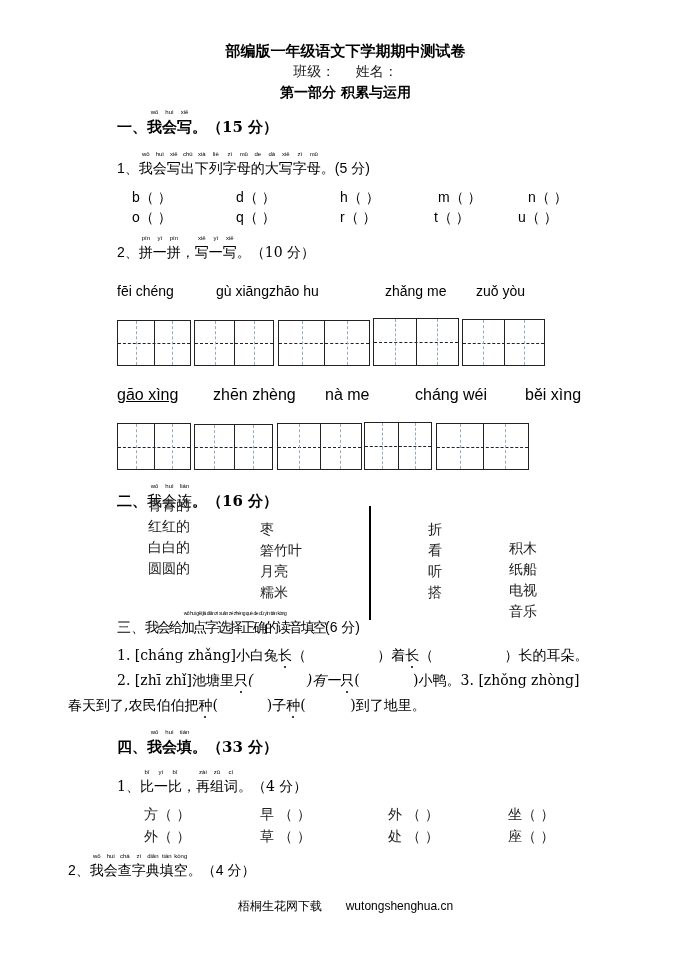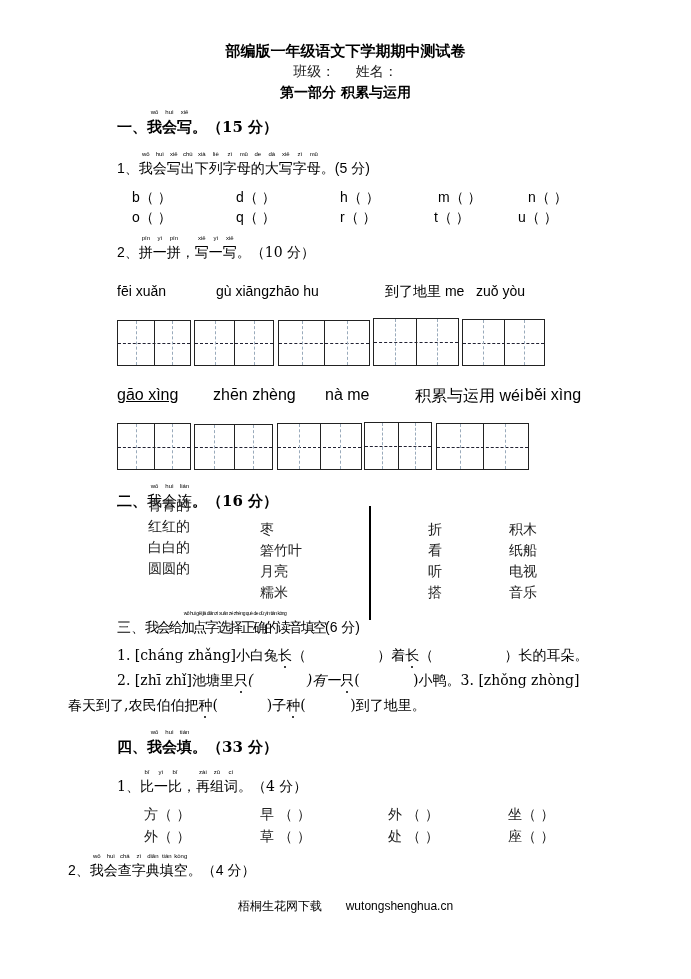--- a/index.html
+++ b/index.html
@@ -60,23 +60,23 @@
   <span style="position:absolute; left:208px;">r（        ）</span>
   <span style="position:absolute; left:302px;">t（        ）</span>
   <span style="position:absolute; left:386px;">u（        ）</span>
 </div>
 
 <div class="abs q" style="left:117px; top:244px;">
   <span class="sans">2、</span><span id="s1q2"><span class="ruby"><span class="py">pīn</span><span>拼</span></span><span class="ruby"><span class="py">yì</span><span>一</span></span><span class="ruby"><span class="py">pīn</span><span>拼</span></span><span class="ruby"><span class="py"></span><span>，</span></span><span class="ruby"><span class="py">xiě</span><span>写</span></span><span class="ruby"><span class="py">yì</span><span>一</span></span><span class="ruby"><span class="py">xiě</span><span>写</span></span></span><span>。（10 分）</span>
 </div>
 
 <div class="abs pinyin-row" style="left:117px; top:283px;">
-  <span style="position:absolute; left:0;">fēi  xuǎn</span>
+  <span style="position:absolute; left:0;">fēi  chéng</span>
   <span style="position:absolute; left:99px;">gù  xiāngzhāo  hu</span>
-  <span style="position:absolute; left:268px;">到了地里  me</span>
+  <span style="position:absolute; left:268px;">zhǎng  me</span>
   <span style="position:absolute; left:359px;">zuǒ  yòu</span>
 </div>
 
 <div class="gbox" style="left:117px; top:320px; width:74px; height:46px;">
   <div class="mid"></div>
     <div class="cell-div" style="left:50%;"></div>
     <div class="vdash" style="left:25%;"></div>
     <div class="vdash" style="left:75%;"></div>
 </div>
 <div class="gbox" style="left:194px; top:320px; width:80px; height:46px;">
@@ -101,21 +101,21 @@
   <div class="mid"></div>
     <div class="cell-div" style="left:50%;"></div>
     <div class="vdash" style="left:25%;"></div>
     <div class="vdash" style="left:75%;"></div>
 </div>
 
 <div class="abs pinyin-row2" style="left:117px; top:386px;">
   <span style="position:absolute; left:0;text-decoration:underline;">gāo  xìng</span>
   <span style="position:absolute; left:96px;">zhēn zhèng</span>
   <span style="position:absolute; left:208px;">nà   me</span>
-  <span style="position:absolute; left:298px;">积累与运用 wéi</span>
+  <span style="position:absolute; left:298px;">cháng wéi</span>
   <span style="position:absolute; left:408px;">běi   xìng</span>
 </div>
 
 <div class="gbox" style="left:117px; top:423px; width:74px; height:47px;">
   <div class="mid"></div>
     <div class="cell-div" style="left:50%;"></div>
     <div class="vdash" style="left:25%;"></div>
     <div class="vdash" style="left:75%;"></div>
 </div>
 <div class="gbox" style="left:194px; top:424px; width:79px; height:46px;">
@@ -159,21 +159,21 @@
   <div>月亮</div>
   <div>糯米</div>
 </div>
 <div class="divider"></div>
 <div class="abs match" style="left:428px; top:519px; line-height:21px;">
   <div>折</div>
   <div>看</div>
   <div>听</div>
   <div>搭</div>
 </div>
-<div class="abs match" style="left:509px; top:519px; line-height:21px;">
+<div class="abs match" style="left:509px; top:538px; line-height:21px;">
   <div>积木</div>
   <div>纸船</div>
   <div>电视</div>
   <div>音乐</div>
 </div>
 
 <div class="abs" style="left:117px; top:619px; font-size:14px;">
   <span>三、</span><span class="ruby"><span class="py" style="letter-spacing:-0.5px; font-size:5px;">wǒ huì gěi jiā diǎn zì xuǎn zé zhèng què de dú yīn tián kòng</span><span style="letter-spacing:-2px;text-align:right;">我会给加点字选择正确的读音填空</span></span><span class="sans">(6 分)</span>
 </div>
 

